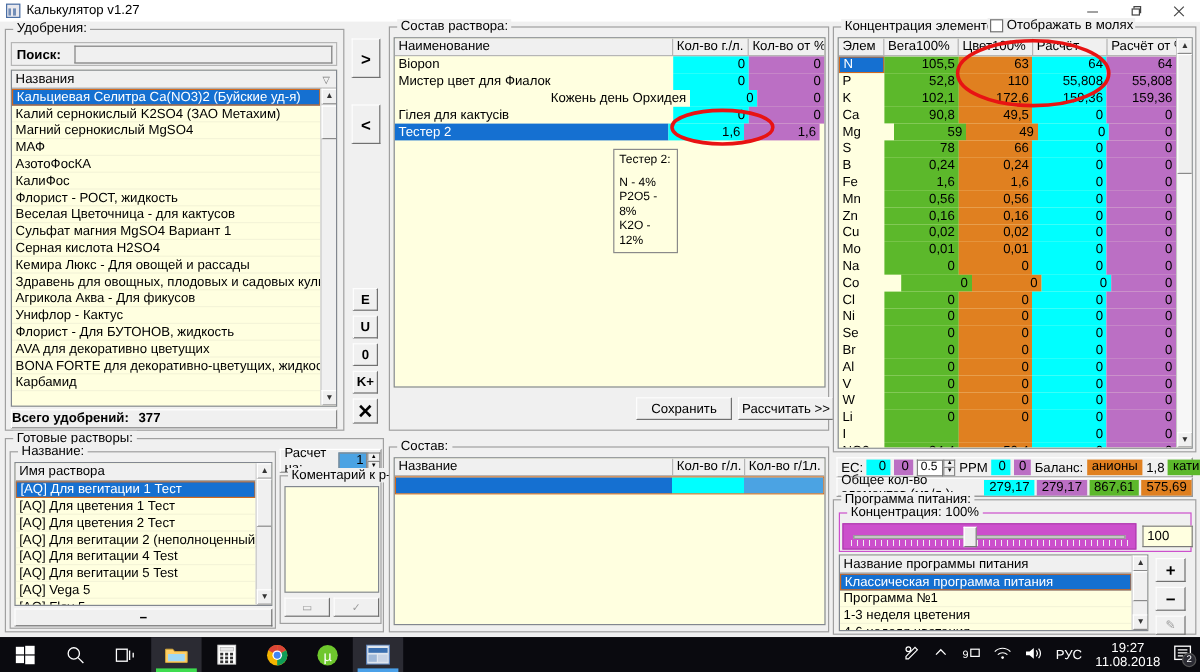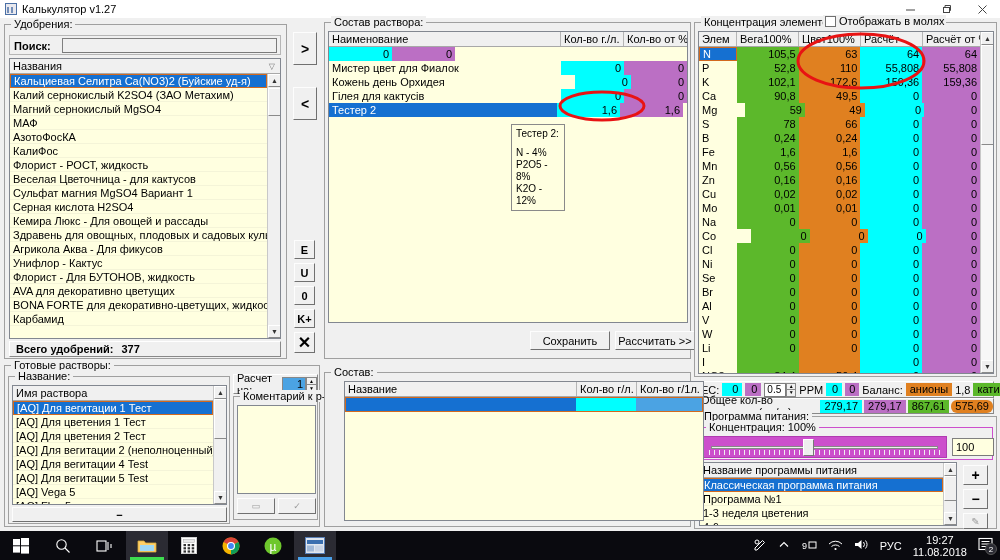--- a/index.html
+++ b/index.html
@@ -218,21 +218,21 @@
           <div class="lb-row">Карбамид</div>
         </div>
       <div class="vscroll" style="top:15px;">
         <div class="sb-btn up">▲</div>
         <div class="sb-thumb" style="top:14px; height:28px;"></div>
         <div class="sb-btn down">▼</div>
       </div>
     </div>
 
     <div class="panel3d" style="left:4px; top:316px; width:272px; height:16px; display:flex; align-items:center;">
-      <span style="font-weight:bold; margin-left:6px;">Всего удобрений:</span>
+      <span style="font-weight:bold; margin-left:0;">Всего удобрений:</span>
       <span style="font-weight:bold; margin-left:8px;">377</span>
     </div>
   </div>
 
   <div style="position:absolute; left:291px; top:24px; width:28px; height:335px;">
     <div class="btn" style="left:2px; top:8px; width:24px; height:33px; font-weight:bold; font-size:14px;">&gt;</div>
     <div class="btn" style="left:2px; top:63px; width:24px; height:33px; font-weight:bold; font-size:14px;">&lt;</div>
     <div class="btn" style="left:3px; top:216px; width:21px; height:19px; font-weight:bold;">E</div>
     <div class="btn" style="left:3px; top:239px; width:21px; height:19px; font-weight:bold;">U</div>
     <div class="btn" style="left:3px; top:262px; width:21px; height:19px; font-weight:bold;">0</div>
@@ -244,30 +244,31 @@
     <div class="legend">Состав раствора:</div>
 
     <div class="tbl" style="left:3px; top:8px; width:360px; height:292px;">
       <div class="th">
         <div style="width:232px;">Наименование</div>
         <div style="width:63px;">Кол-во г./л.</div>
         <div style="width:63px; border-right:none;">Кол-во от %</div>
       </div>
       <div id="sol-rows">
           <div class="tr">
+            <div class="cell-name" style="width: 232px;">Biopon</div>
             <div class="cell-cyan" style="width: 63px;">0</div>
             <div class="cell-purple" style="width: 63px;">0</div>
           </div>
           <div class="tr">
             <div class="cell-name" style="width: 232px;">Мистер цвет для Фиалок</div>
             <div class="cell-cyan" style="width: 63px;">0</div>
             <div class="cell-purple" style="width: 63px;">0</div>
           </div>
           <div class="tr">
-            <div class="cell-name" style="width: 279px;">Кожень день Орхидея</div>
+            <div class="cell-name" style="width: 279px; text-align: right;">Кожень день Орхидея</div>
             <div class="cell-cyan" style="width: 63px;">0</div>
             <div class="cell-purple" style="width: 63px;">0</div>
           </div>
           <div class="tr">
             <div class="cell-name" style="width: 232px;">Гілея для кактусів</div>
             <div class="cell-cyan" style="width: 63px;">0</div>
             <div class="cell-purple" style="width: 63px;">0</div>
           </div>
           <div class="tr">
             <div class="cell-name" style="width: 228px; background: rgb(21, 112, 209); color: rgb(255, 255, 255); display: inline-block;">Тестер 2</div>
@@ -510,21 +511,21 @@
     <span style="font-size:11px;">1,8</span>
     <span class="chip" style="background:#5cb82b;">катионы</span>
 
   </div>
 
   <div class="panel3d" style="left:697px; top:398px; width:297px; height:16px; display:flex; align-items:center; gap:2px; padding-left:3px;">
     <span style="font-size:11px;">Общее кол-во элементов (мг./л.):</span>
     <span class="chip" style="background:#00ffff;">279,17</span>
     <span class="chip" style="background:#bb6fc4;">279,17</span>
     <span class="chip" style="background:#5cb82b;">867,61</span>
-    <span class="chip" style="background:#e08020;border-radius:6px;">575,69</span>
+    <span class="chip" style="background:#e08020;">575,69</span>
   </div>
 
   <div class="group" style="left:694px; top:416px; width:303px; height:113px;">
     <div class="legend">Программа питания:</div>
 
     <div class="group" style="left:4px; top:10px; width:294px; height:33px; border-color:#cc4fcc;">
       <div class="legend" style="background:#f0f0f0;">Концентрация: 100%</div>
       <div class="slider-wrap" style="left:2px; top:8px; width:245px; height:22px;">
         <div class="slider-track"></div>
         <div class="slider-thumb" style="left:100px; top:2px;"></div>
@@ -601,21 +602,21 @@
         <div class="legend">Коментарий к р-ру:</div>
         <textarea style="position: absolute; left: 3px; top: 8px; width: 79px; height: 89px; background: rgb(255, 255, 224); border: 1px solid rgb(130, 135, 144); resize: none; font-family: &quot;Liberation Sans&quot;, sans-serif; font-size: 11px;" placeholder=""></textarea>
         <div class="btn dis" style="left:3px; top:101px; width:38px; height:16px; font-size:9px;">▭</div>
         <div class="btn dis" style="left:44px; top:101px; width:38px; height:16px; font-size:9px;">✓</div>
       </div>
     </div>
   </div>
 
   <div class="group" style="left:324px; top:372px; width:367px; height:155px;">
     <div class="legend">Состав:</div>
-    <div class="tbl" style="left:19px; top:8px; width:360px; height:140px;">
+    <div class="tbl" style="left:3px; top:8px; width:360px; height:140px;">
       <div class="th">
         <div style="width:232px;">Название</div>
         <div style="width:60px;">Кол-во г/л.</div>
         <div style="width:66px; border-right:none;">Кол-во г/1л.</div>
       </div>
       <div class="tr" style="height:15px; border:1px solid #d2691e;">
         <div style="width:230px; background:#1570d1;"></div>
         <div style="width:60px; background:#00ffff;"></div>
         <div style="width:66px; background:#4ba3e3;"></div>
       </div>

